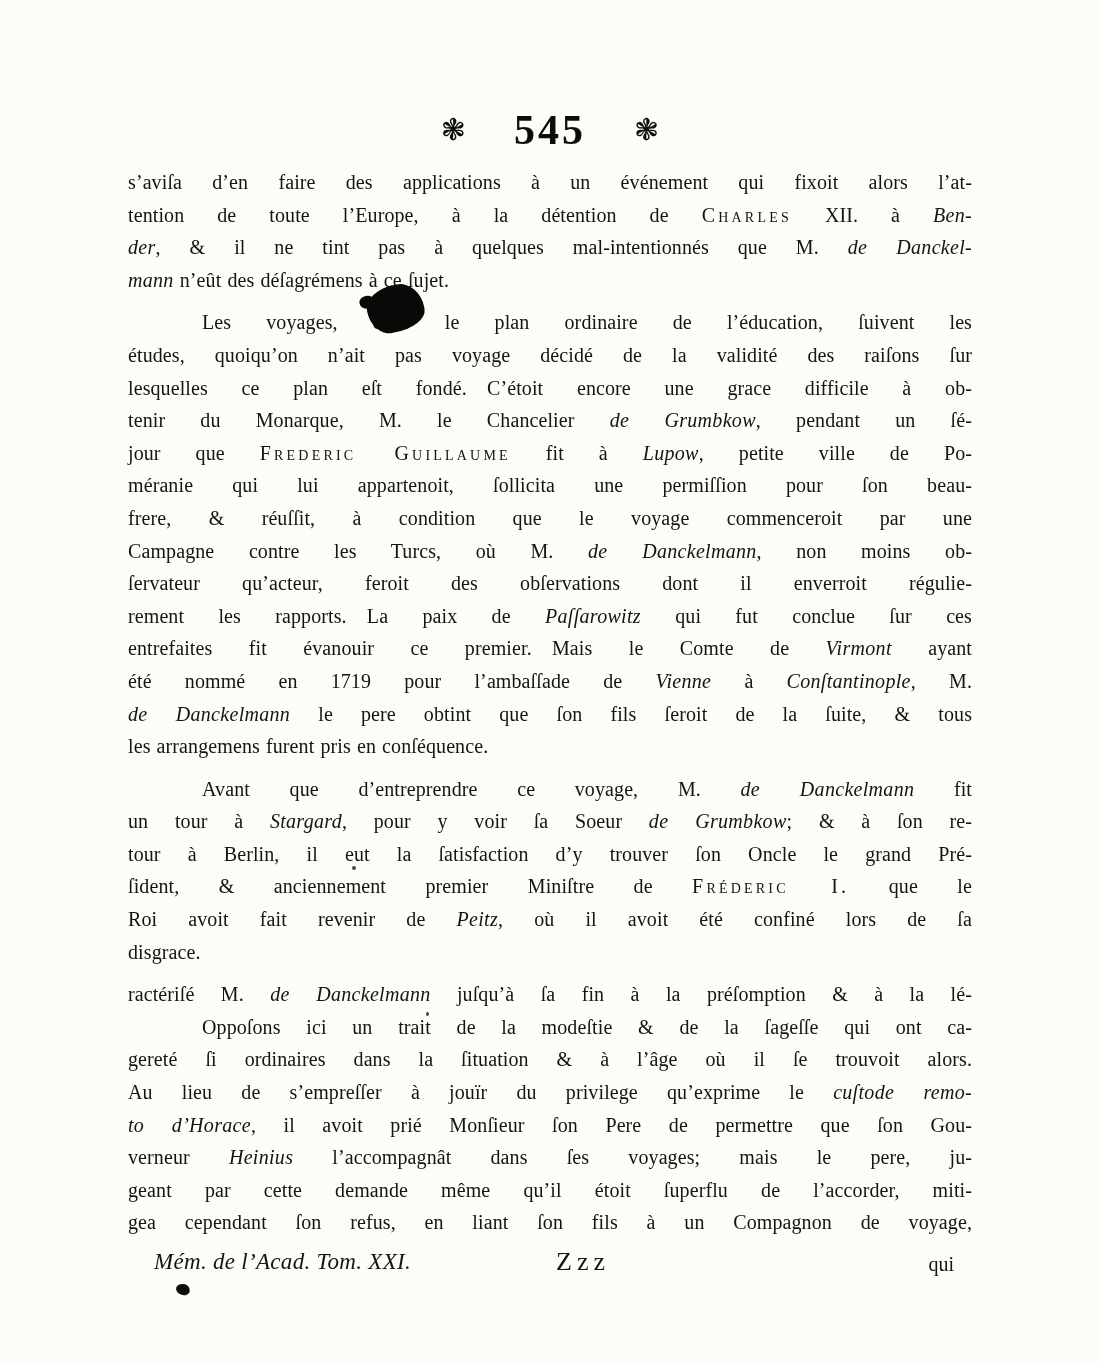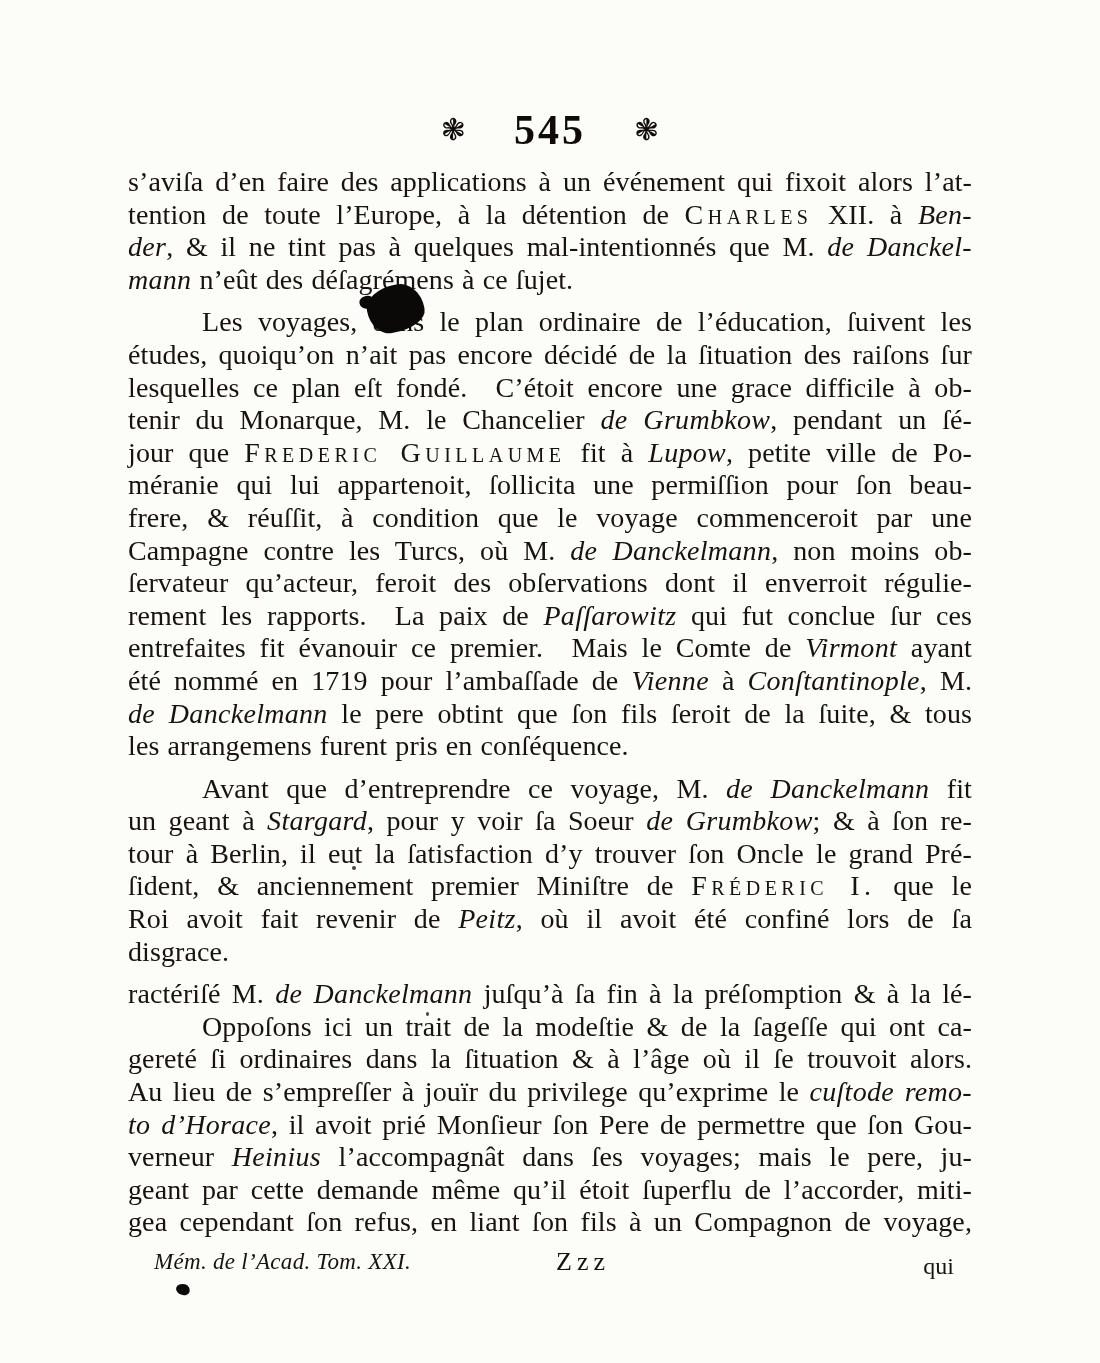--- a/index.html
+++ b/index.html
@@ -14,31 +14,31 @@
     margin:106px 128px 0 128px;
     display:flex; justify-content:center; align-items:center; gap:48px;
     height:48px;
   }
   .fleuron { font-family:"DejaVu Sans",sans-serif; font-size:30px; line-height:1; color:#100d09; }
   .pagenum { font-size:42px; font-weight:700; letter-spacing:3px; color:#0f0c08; }
   .text-block { margin:12px 128px 0 128px; width:844px; }
   .para { margin-top:10px; }
   .para:first-child { margin-top:0; }
   .line {
-    font-size:28px; line-height:32.6px; height:32.6px;
+    font-size:20px; line-height:32.6px; height:32.6px;
     letter-spacing:0.1px; word-spacing:1px; white-space:nowrap;
   }
   .line.just { text-align:justify; text-align-last:justify; white-space:normal; height:32.6px; overflow:visible; }
   .line.ind { padding-left:74px; }
   .i { font-style:italic; letter-spacing:0.3px;text-align:right; }
   .sc { font-variant:small-caps; letter-spacing:0.16em; }
   .footer { position:relative; margin:8px 128px 16px 128px; width:844px; height:36px; font-size:23px; }
   .footer-left { position:absolute; left:26px; top:2px; font-style:italic; letter-spacing:0.3px; }
   .signature { position:absolute; left:428px; top:0; font-size:26px; letter-spacing:5px; }
-  .catchword { position:absolute; right:18px; top:6px; font-size:24px; }
+  .catchword { position:absolute; right:18px; top:6px; font-size:20px; }
   .ink-blot {
     position:absolute; left:367px; top:179px; width:57px; height:47px;
     background:#0b0907; border-radius:58% 42% 62% 38% / 46% 60% 40% 58%;
     transform:rotate(-10deg); z-index:5;
   }
   .ink-blot::after {
     content:""; position:absolute; left:-6px; top:6px; width:16px; height:13px;
     background:#0b0907; border-radius:50% 60% 50% 55%;
   }
   .ink-dot {
@@ -63,37 +63,37 @@
 
   <div class="text-block">
       <div class="para">
         <div class="line just"><span>s’aviſa d’en faire des applications à un événement qui fixoit alors l’at-</span></div>
         <div class="line just"><span>tention de toute l’Europe, à la détention de </span><span class="sc">Charles</span><span> XII. à </span><span class="i">Ben-</span></div>
         <div class="line just"><span class="i">der</span><span>, &amp; il ne tint pas à quelques mal-intentionnés que M. </span><span class="i">de Danckel-</span></div>
         <div class="line"><span class="i">mann</span><span> n’eût des déſagrémens à ce ſujet.</span></div>
       </div>
       <div class="para">
         <div class="line just ind"><span>Les voyages, dans le plan ordinaire de l’éducation, ſuivent les</span></div>
-        <div class="line just"><span>études, quoiqu’on n’ait pas encore décidé de la ſituation des raiſons ſur</span></div>
+        <div class="line just"><span>études, quoiqu’on n’ait pas voyage décidé de la validité des raiſons ſur</span></div>
         <div class="line just"><span>lesquelles ce plan eſt fondé.  C’étoit encore une grace difficile à ob-</span></div>
         <div class="line just"><span>tenir du Monarque, M. le Chancelier </span><span class="i">de Grumbkow</span><span>, pendant un ſé-</span></div>
         <div class="line just"><span>jour que </span><span class="sc">Frederic Guillaume</span><span> fit à </span><span class="i">Lupow</span><span>, petite ville de Po-</span></div>
         <div class="line just"><span>méranie qui lui appartenoit, ſollicita une permiſſion pour ſon beau-</span></div>
         <div class="line just"><span>frere, &amp; réuſſit, à condition que le voyage commenceroit par une</span></div>
         <div class="line just"><span>Campagne contre les Turcs, où M. </span><span class="i">de Danckelmann</span><span>, non moins ob-</span></div>
         <div class="line just"><span>ſervateur qu’acteur, feroit des obſervations dont il enverroit régulie-</span></div>
         <div class="line just"><span>rement les rapports.  La paix de </span><span class="i">Paſſarowitz</span><span> qui fut conclue ſur ces</span></div>
         <div class="line just"><span>entrefaites fit évanouir ce premier.  Mais le Comte de </span><span class="i">Virmont</span><span> ayant</span></div>
         <div class="line just"><span>été nommé en 1719 pour l’ambaſſade de </span><span class="i">Vienne</span><span> à </span><span class="i">Conſtantinople</span><span>, M.</span></div>
         <div class="line just"><span class="i">de Danckelmann</span><span> le pere obtint que ſon fils ſeroit de la ſuite, &amp; tous</span></div>
         <div class="line"><span>les arrangemens furent pris en conſéquence.</span></div>
       </div>
       <div class="para">
         <div class="line just ind"><span>Avant que d’entreprendre ce voyage, M. </span><span class="i">de Danckelmann</span><span> fit</span></div>
-        <div class="line just"><span>un geant à </span><span class="i">Stargard</span><span>, pour y voir ſa Soeur </span><span class="i">de Grumbkow</span><span>; &amp; à ſon re-</span></div>
+        <div class="line just"><span>un tour à </span><span class="i">Stargard</span><span>, pour y voir ſa Soeur </span><span class="i">de Grumbkow</span><span>; &amp; à ſon re-</span></div>
         <div class="line just"><span>tour à Berlin, il eut la ſatisfaction d’y trouver ſon Oncle le grand Pré-</span></div>
         <div class="line just"><span>ſident, &amp; anciennement premier Miniſtre de </span><span class="sc">Fréderic I.</span><span> que le</span></div>
         <div class="line just"><span>Roi avoit fait revenir de </span><span class="i">Peitz</span><span>, où il avoit été confiné lors de ſa</span></div>
         <div class="line"><span>disgrace.</span></div>
       </div>
       <div class="para">
         <div class="line just"><span>ractériſé M. </span><span class="i">de Danckelmann</span><span> juſqu’à ſa fin à la préſomption &amp; à la lé-</span></div>
         <div class="line just ind"><span>Oppoſons ici un trait de la modeſtie &amp; de la ſageſſe qui ont ca-</span></div>
         <div class="line just"><span>gereté ſi ordinaires dans la ſituation &amp; à l’âge où il ſe trouvoit alors.</span></div>
         <div class="line just"><span>Au lieu de s’empreſſer à jouïr du privilege qu’exprime le </span><span class="i">cuſtode remo-</span></div>

